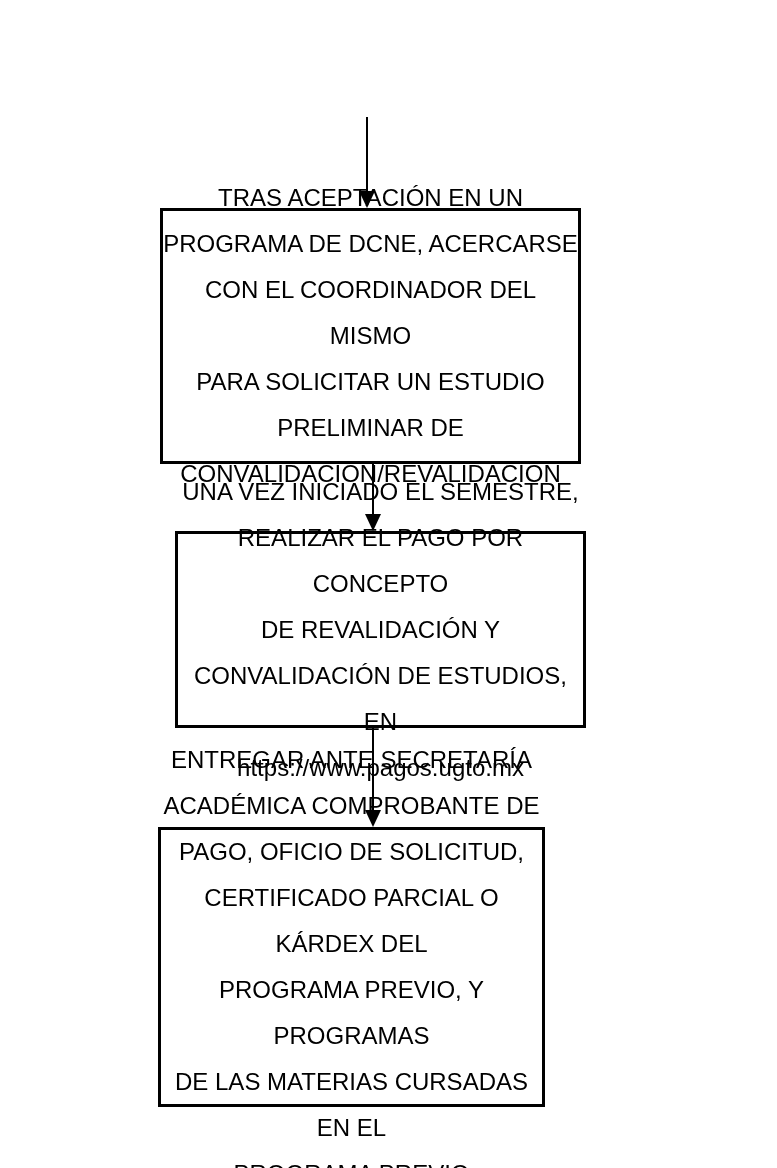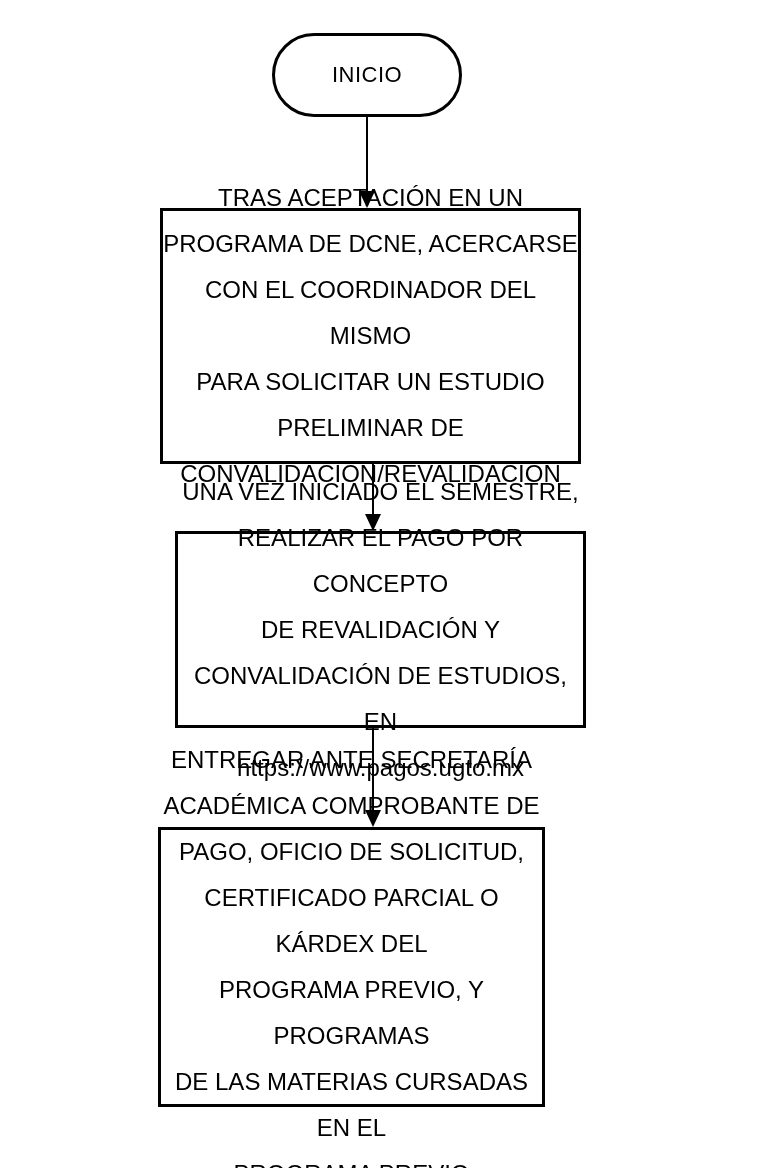--- a/index.html
+++ b/index.html
@@ -73,23 +73,20 @@
 
   .arrow-3 { left: 372px; top: 728px; }
   .arrow-3 .stem { height: 82px; }
   .arrow-3 .head { left: -7px; top: 82px; }
 </style>
 </head>
 <body>
 
 <div class="canvas">
 
-  <div class="node start-node">
-    <span>INICIO</span>
-  </div>
 
   <div class="arrow arrow-1">
     <div class="stem"></div>
     <div class="head"></div>
   </div>
 
   <div class="node process-box box-1">
     <div class="box-text">TRAS ACEPTACIÓN EN UN
 PROGRAMA DE DCNE, ACERCARSE
 CON EL COORDINADOR DEL MISMO

